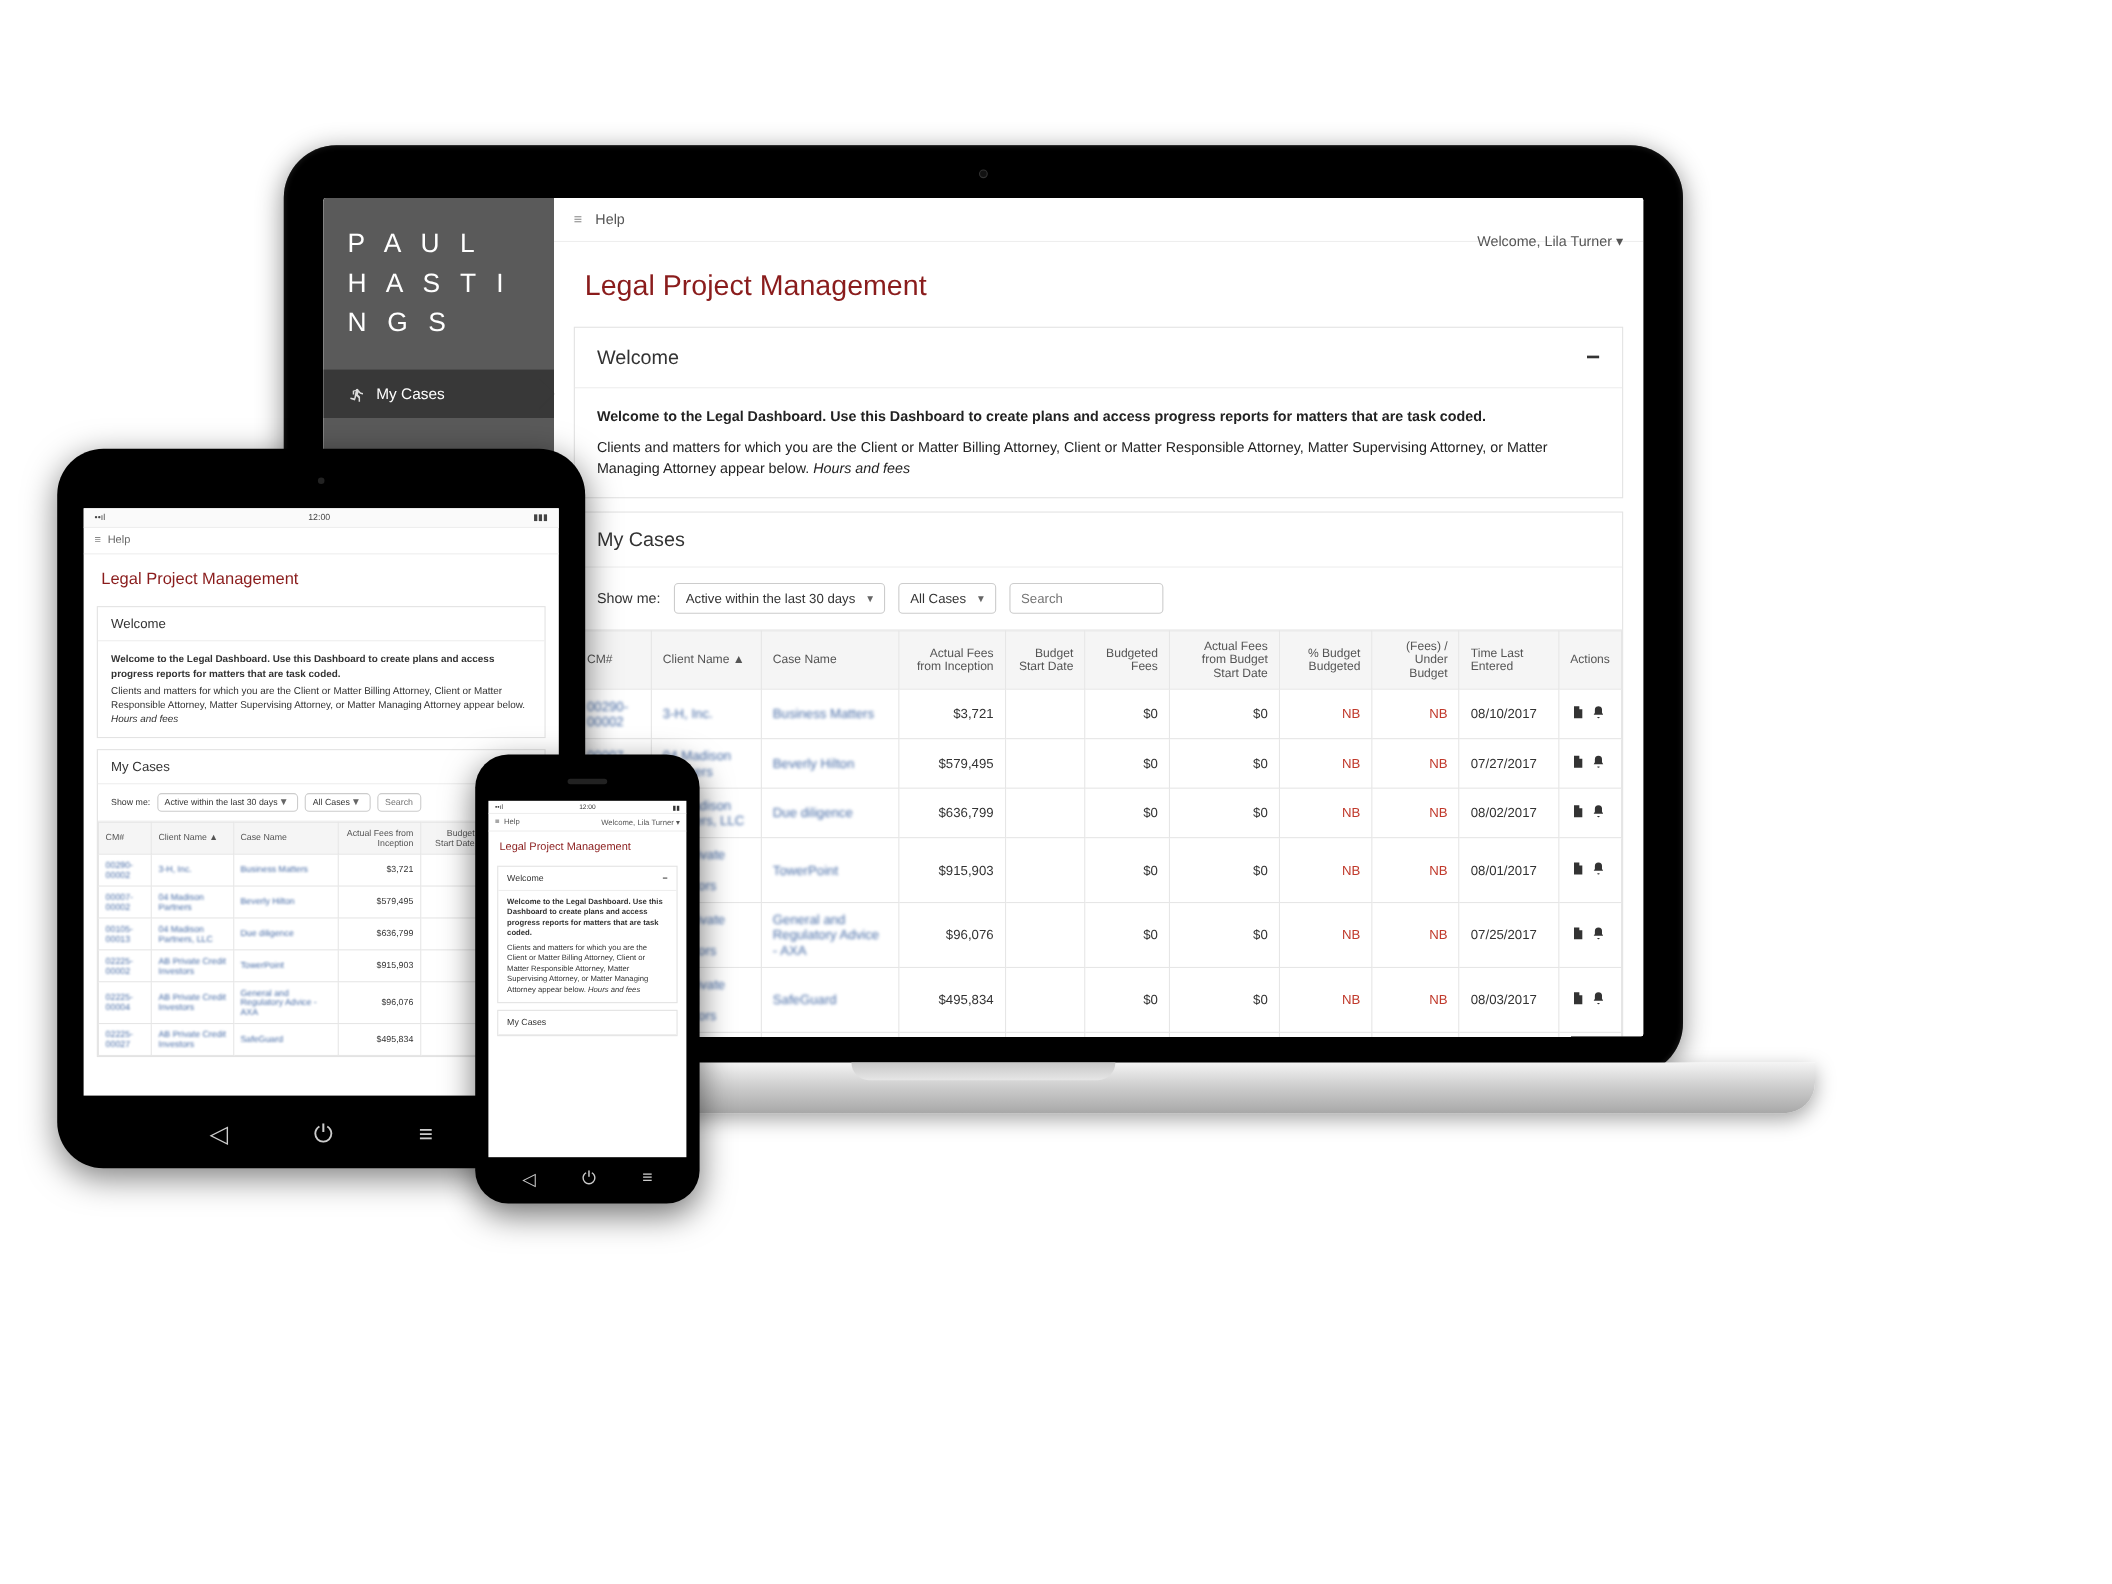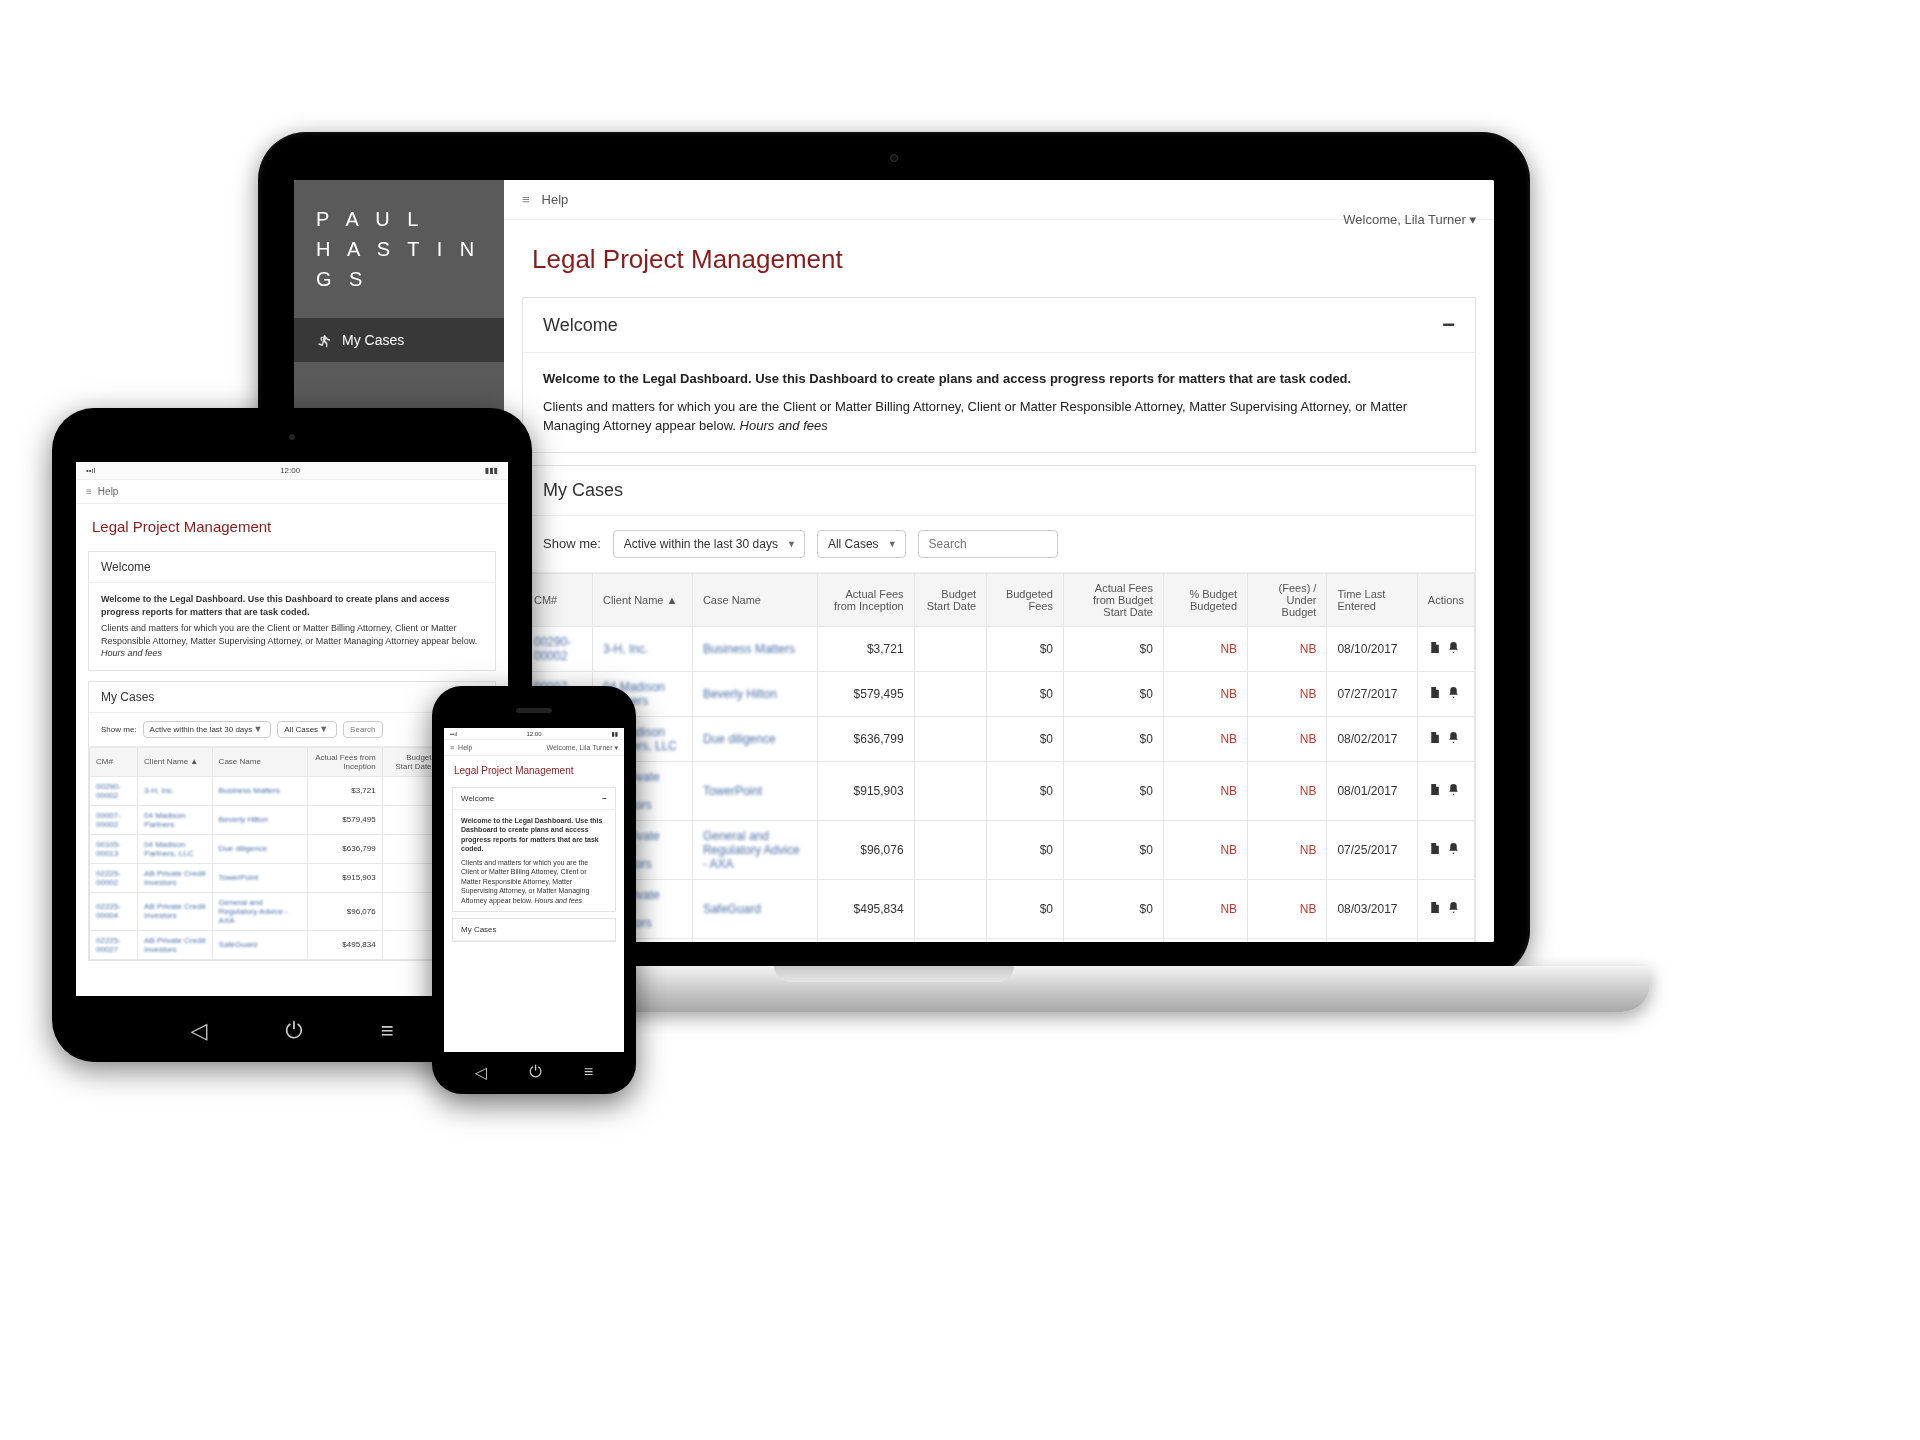--- a/index.html
+++ b/index.html
@@ -56,21 +56,21 @@
     box-shadow: 0 10px 30px rgba(0,0,0,.55);
     z-index: 10;
   }
   .phone .speaker{position:absolute;top:22px;left:50%;transform:translateX(-50%);width:36px;height:5px;background:#222;border-radius:3px;}
   .phone-screen { width: 100%; height: 100%; background: #fff; overflow:hidden; }
   .phone-nav{position:absolute;bottom:12px;left:0;right:0;display:flex;justify-content:center;gap:42px;color:#ccc;font-size:16px;}
 
   
   .app-laptop { display: flex; width: 100%; height: 100%; font-size: 14px; color:#333;}
   .sidebar { width: 210px; background: #5a5a5a; color:#fff; display:flex; flex-direction:column;}
-  .brand { padding: 24px 22px; font-size: 20px; letter-spacing: 6px; line-height:1.5;}
+  .brand { padding: 24px 22px; font-size: 24px; letter-spacing: 6px; line-height:1.5;}
   .nav-item{ padding: 14px 22px; display:flex; align-items:center; gap:10px; font-size:14px;}
   .nav-item.active{ background:#383838; position:relative;}
   .nav-item.active::after{content:''; position:absolute; right:-14px; top:50%; transform:translateY(-50%); border:14px solid transparent; border-left-color:#383838;}
   .nav-item svg{width:16px;height:16px;fill:#ddd;}
   .main { flex:1; background:#fff; overflow:auto;}
   .topbar{height:40px;border-bottom:1px solid #eee;display:flex;align-items:center;padding:0 18px;font-size:13px;color:#555;}
   .topbar .right{margin-left:auto;margin-top:39px;}
   .hamb{margin-right:12px;color:#888;}
   .h1{color:#8a1c1c;font-size:26px;font-weight:400;padding:24px 28px 10px;}
   .panel{border:1px solid #e3e3e3;margin:12px 18px 0 18px;background:#fff;}

